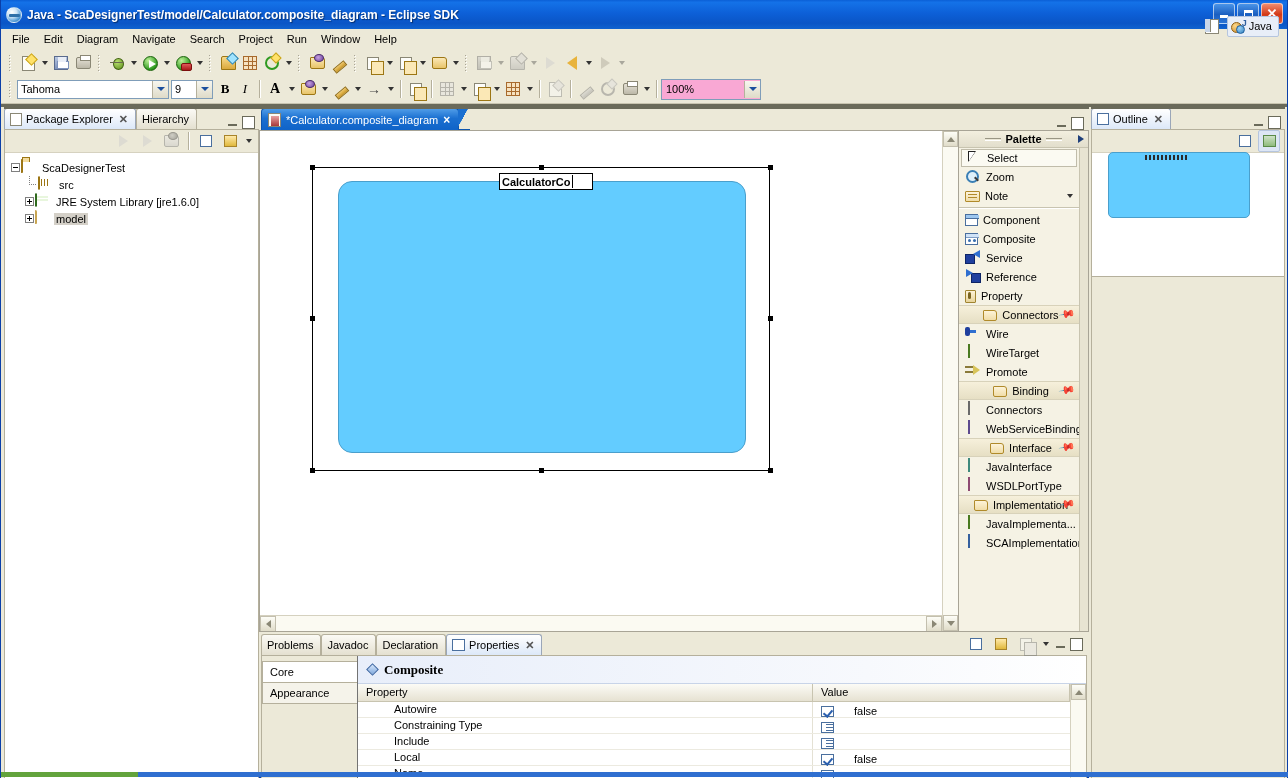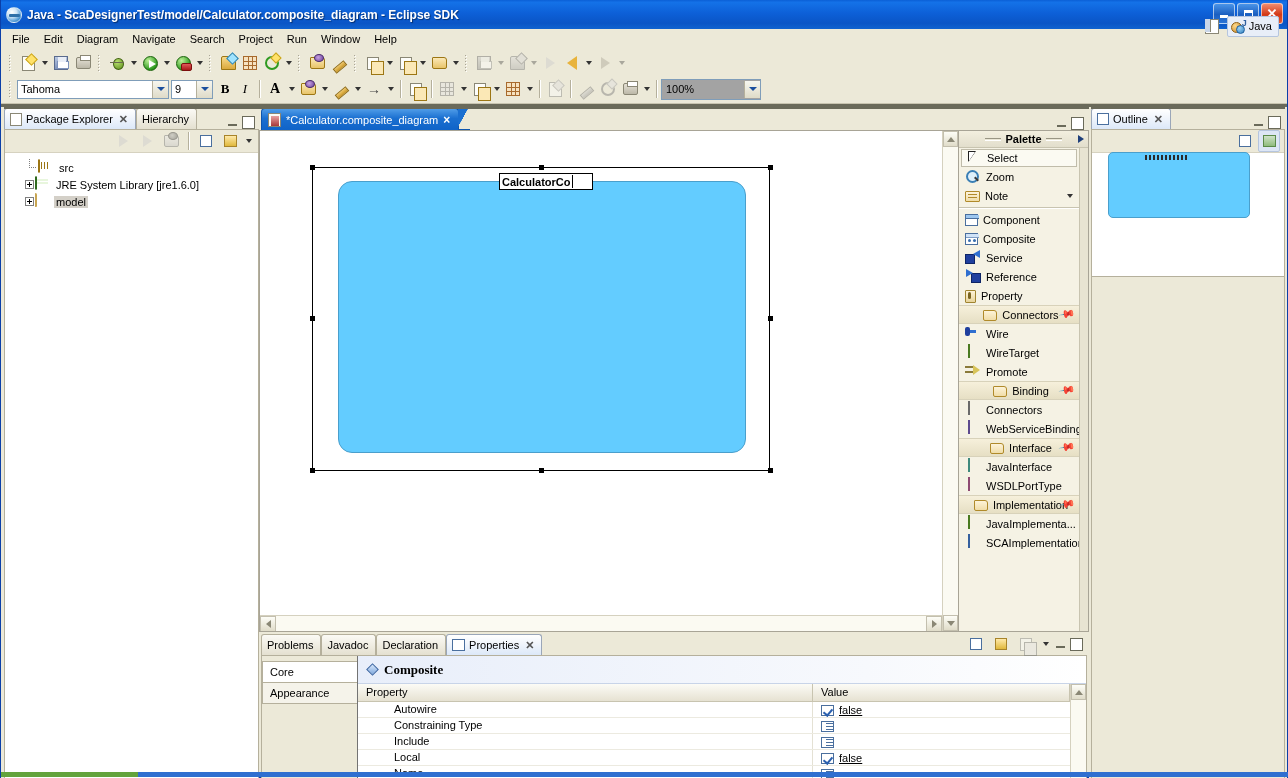--- a/index.html
+++ b/index.html
@@ -127,21 +127,21 @@
   .fontcombo {
     height: 19px; width: 152px; background: #fff; border: 1px solid #7f9db9;
     display: flex; align-items: center; padding-left: 3px; font-size: 11px; margin-right: 2px;
   }
   .fontcombo.small { width: 42px; }
   .cbarrow {
     margin-left: auto; width: 16px; height: 17px; background: linear-gradient(#f6f6ef,#dfdbc8);
     border-left: 1px solid #b5b09c; display: flex; align-items: center; justify-content: center;
   }
   .cbarrow::after { content: ""; border-left: 4px solid transparent; border-right: 4px solid transparent; border-top: 4px solid #1b4f9e; }
-  .zoomcombo { height: 21px; width: 100px; background: #a3a3a3; border: 1px solid #7f9db9;
+  .zoomcombo { height: 21px; width: 100px; background: #f9a8d4; border: 1px solid #7f9db9;
      display: flex; align-items: center; padding-left: 4px; font-size: 11px; }
   .bold-btn, .ital-btn { width: 20px; height: 20px; display: inline-flex; align-items: center; justify-content: center; font-size: 13px; }
   .bold-btn { font-weight: bold; font-family: "Liberation Serif", serif; }
   .ital-btn { font-style: italic; font-family: "Liberation Serif", serif; }
   .aletter { font-family: "Liberation Serif", serif; font-size: 14px; font-weight: bold; }
 
   .perspbar { position: absolute; right: 2px; top: 0; height: 52px; display: flex; align-items: center; gap: 4px;
      padding-right: 6px; }
   .persp-open { width: 20px; height: 20px; position: relative; }
   .persp-open::before { content:""; position:absolute; left:2px; top:3px; width:12px; height:13px; border:1px solid #8a8775; background:#fff;}
@@ -334,21 +334,21 @@
      background: linear-gradient(to right, #e8eefa, #f7f9fd 70%, #fff);
      border-bottom: 1px solid #c8d4e8; font-weight: bold; font-size: 13px; font-family: "Liberation Serif", serif;}
   .prop-title .pi-diamond { margin: 0; }
   .tablewrap { flex: 1; display: flex; }
   .ptable { flex: 1; }
   .ptable .hdr { display: flex; height: 18px; background: linear-gradient(#fcfbf6,#e6e2d2);
      border-bottom: 1px solid #c8c4b0; font-size: 11px;}
   .ptable .hdr div { padding: 2px 0 0 8px; border-right: 1px solid #c8c4b0; }
   .ptable .row { display: flex; height: 16px; font-size: 11px; border-bottom: 1px solid #eceae0;}
   .ptable .row .c1 { width: 455px; padding-left: 36px; padding-top: 1px; border-right: 1px solid #e4e1d4;}
-  .ptable .row .c2 { flex: 1; padding-left: 8px; padding-top: 1px; display: flex; align-items: center; gap: 5px; text-decoration: underline;}
+  .ptable .row .c2 { flex: 1; padding-left: 8px; padding-top: 1px; display: flex; align-items: flex-end; gap: 20px;}
   .valicon { width: 13px; height: 11px; position: relative; display: inline-block; flex: none;}
   .valicon-list { background: #fff; border: 1px solid #4a6f9e; }
   .valicon-list::after{content:"";position:absolute;left:4px;top:1px;width:7px;height:1px;background:#4a6f9e;
      box-shadow:0 3px 0 #4a6f9e, 0 6px 0 #4a6f9e;}
   .valicon-bool { background: #fff; border: 1px solid #4a6f9e; }
   .valicon-bool::after{content:"";position:absolute;left:3px;top:1px;width:4px;height:7px;
      border:2px solid #2a5fae;border-top:none;border-left:none;transform:rotate(40deg);}
   .psb { width: 16px; background: #f1efe2; border-left: 1px solid #d5d1bf; display: flex; flex-direction: column; }
 
   
@@ -586,20 +586,25 @@
           <span class="sep"></span>
           <span class="tbtn">
               <span class="ic" style="width:12px;height:12px;background:#fff;border:1px solid #4a6f9e;"></span>
             </span>
           <span class="tbtn">
               <span class="ic" style="width:13px;height:12px;background:linear-gradient(#ffe9a8,#e0b83c);border:1px solid #a8842a;"></span>
             </span>
           <span class="arrowdn"></span>
         </div>
         <div class="tree">
+          <div class="trow">
+            <span class="texp box"></span>
+            <span class="ticon"><span class="ic-prj"></span></span>
+            <span class="tlabel">ScaDesignerTest</span>
+          </div>
           <div class="trow" style="padding-left:14px;">
             <span class="tline"></span>
             <span class="ticon"><span class="ic-pkgfrag"></span></span>
             <span class="tlabel">src</span>
           </div>
           <div class="trow" style="padding-left:14px;">
             <span class="texp box plus"></span>
             <span class="ticon"><span class="ic-jre"></span></span>
             <span class="tlabel">JRE System Library [jre1.6.0]</span>
           </div>

